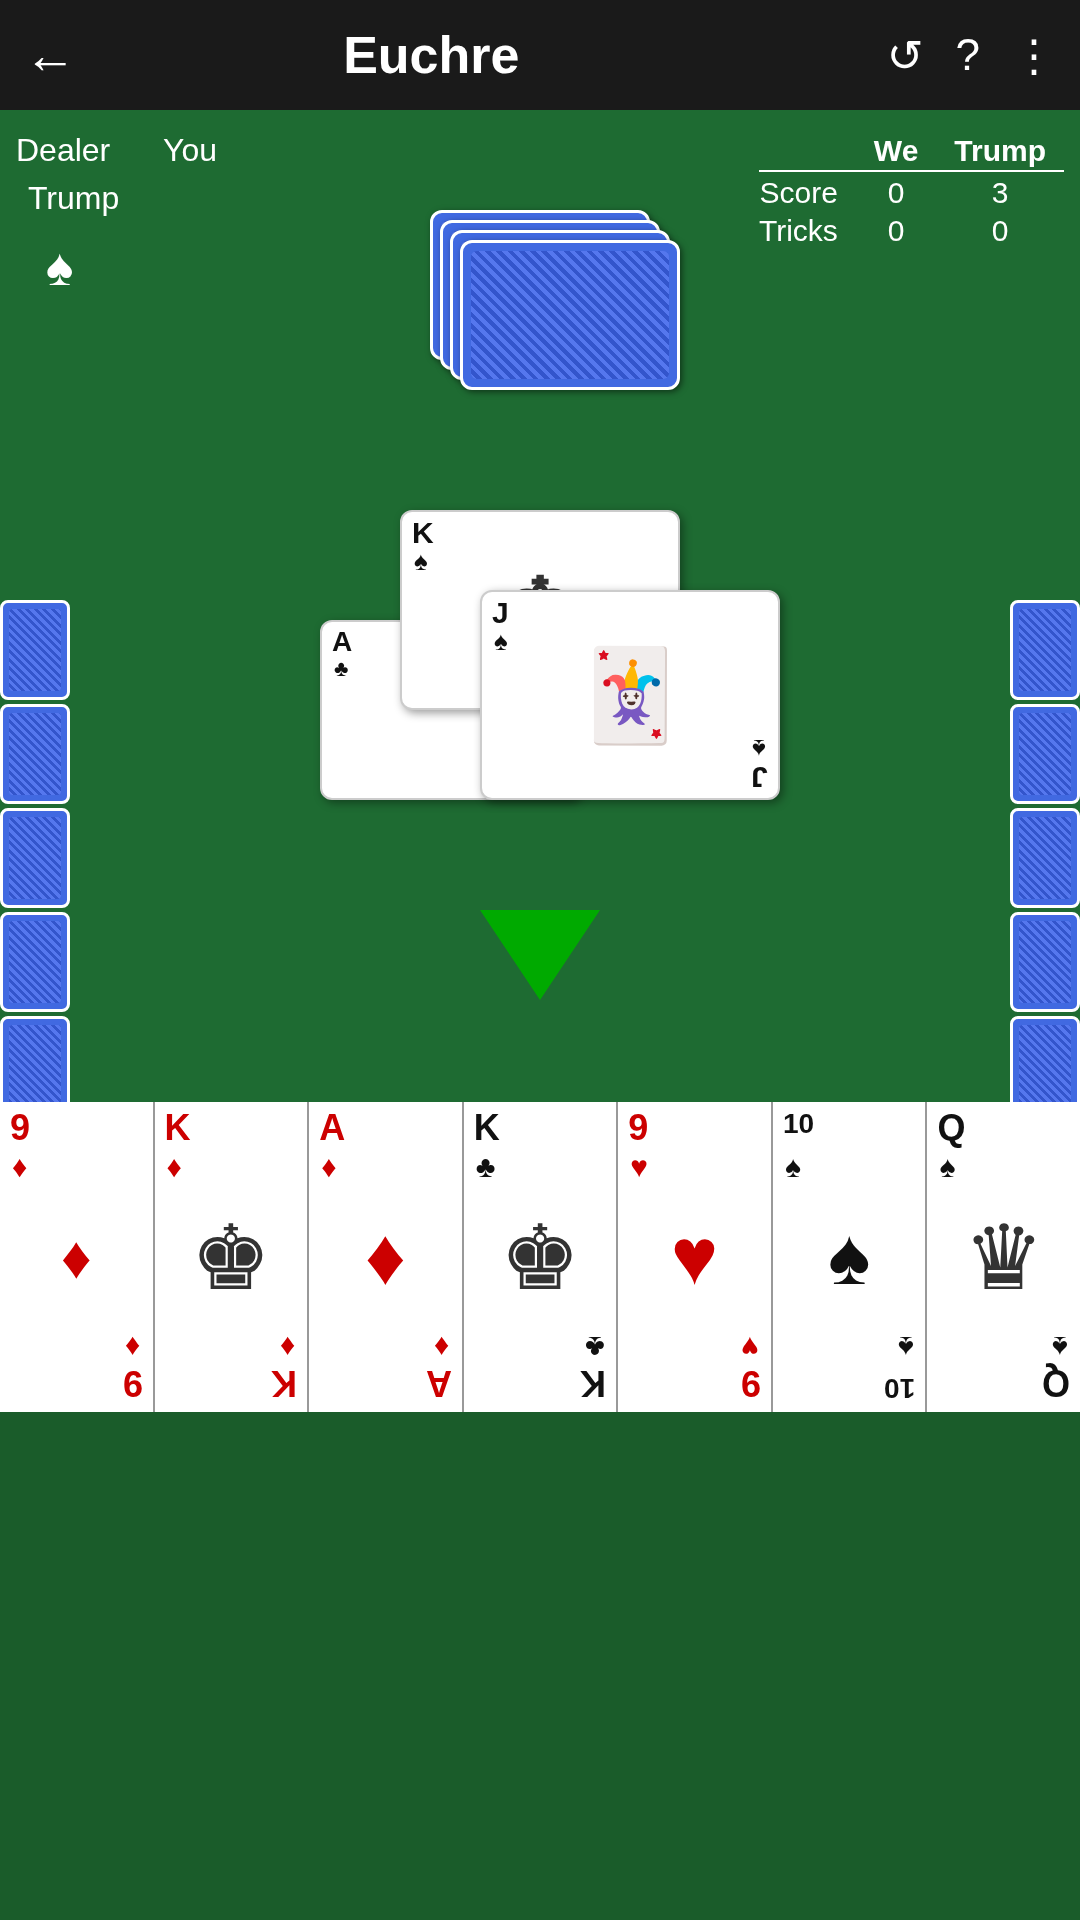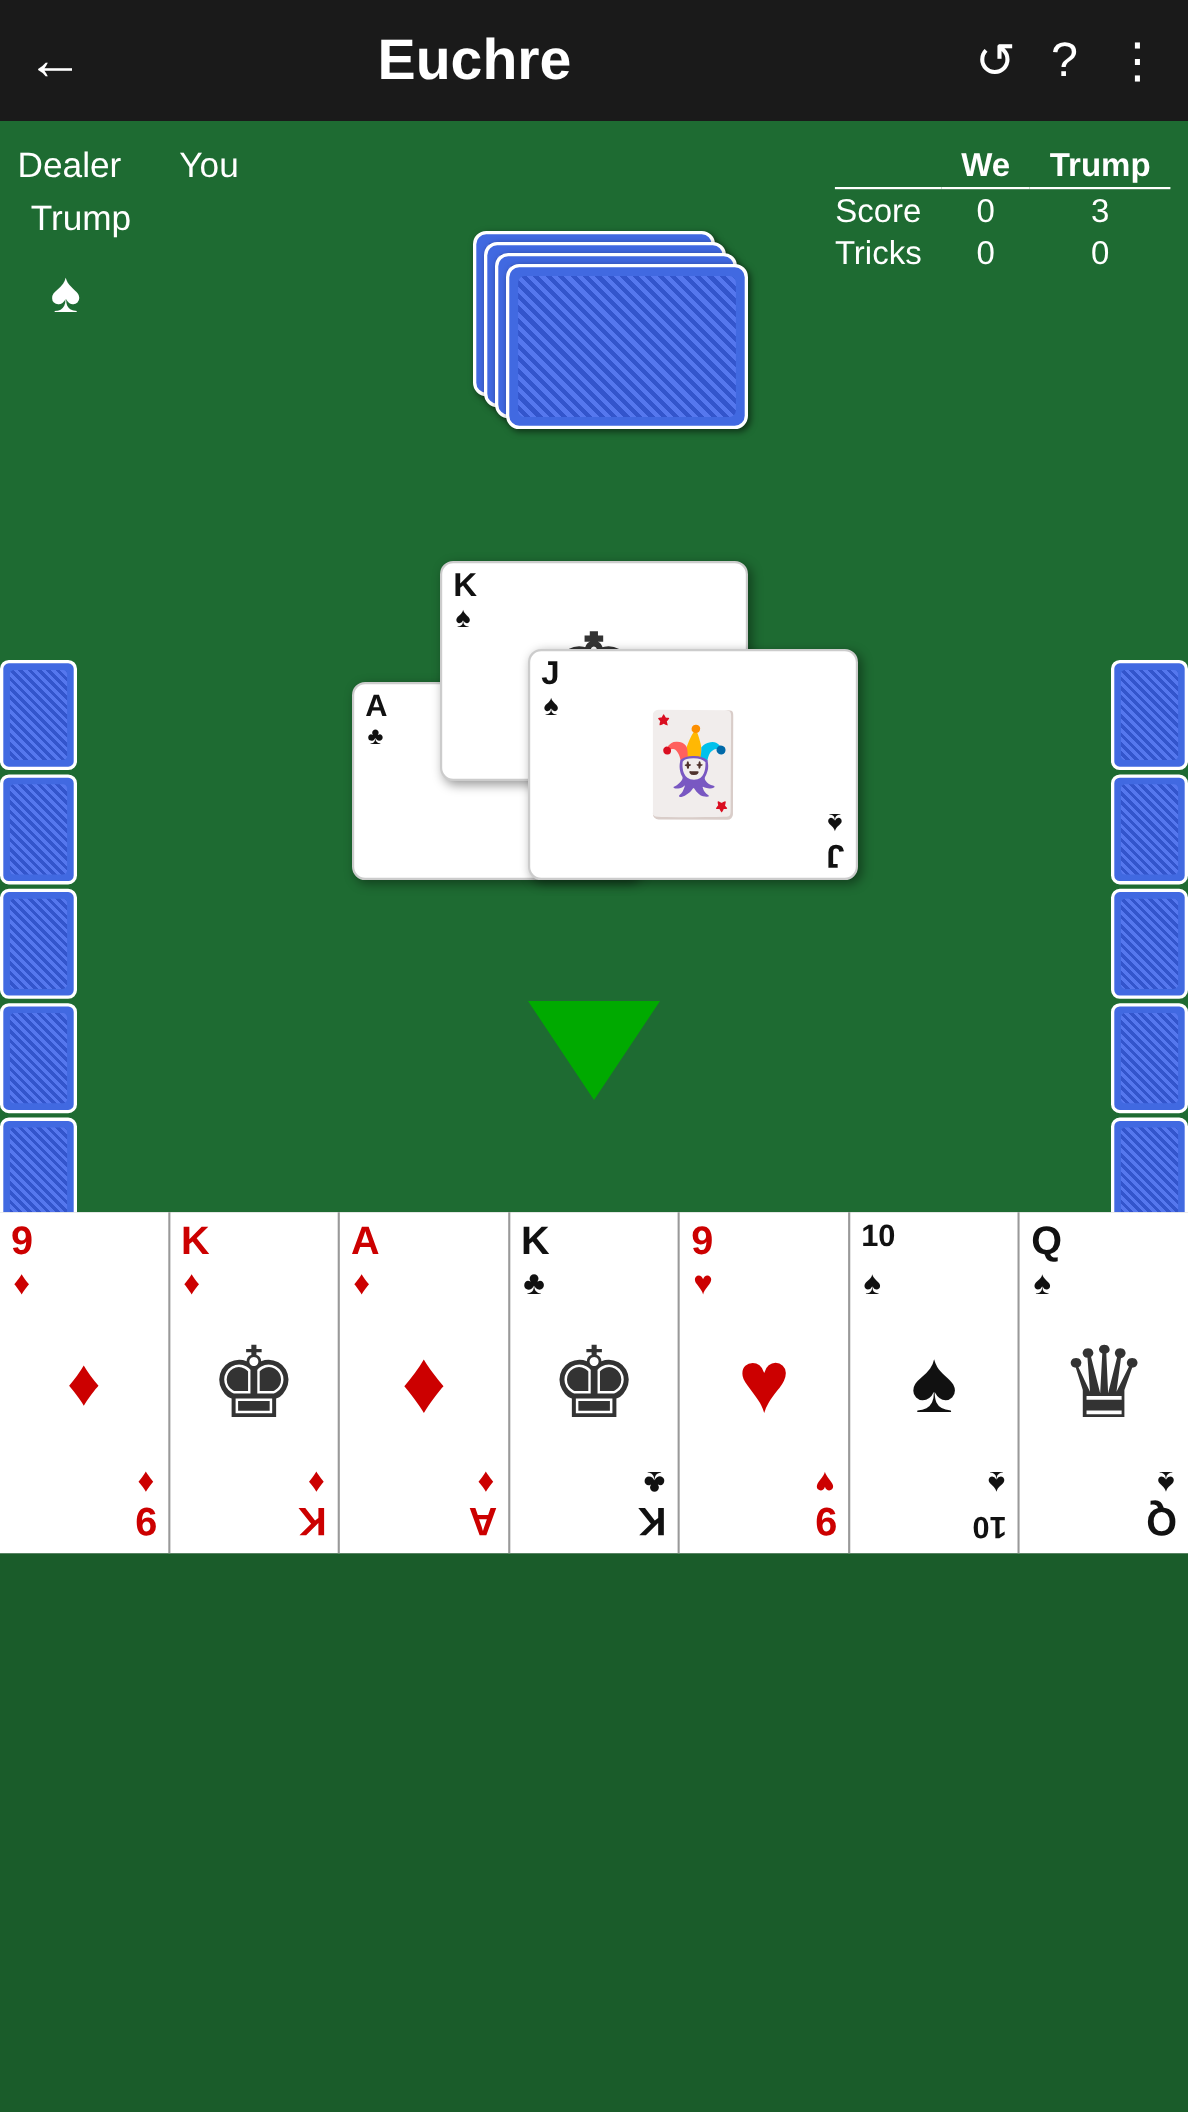--- a/index.html
+++ b/index.html
@@ -74,21 +74,21 @@
       margin-top: 12px;
     }
     #score-panel table {
       border-collapse: collapse;
     }
     #score-panel th, #score-panel td {
       padding: 2px 18px;
       text-align: center;
     }
     #score-panel .row-label {
-      text-align: center;
+      text-align: right;
       padding-left: 0;
     }
     #score-panel .divider-row td {
       border-top: 2px solid white;
       padding-top: 4px;
     }
 
     
     #top-deck {
       position: absolute;

